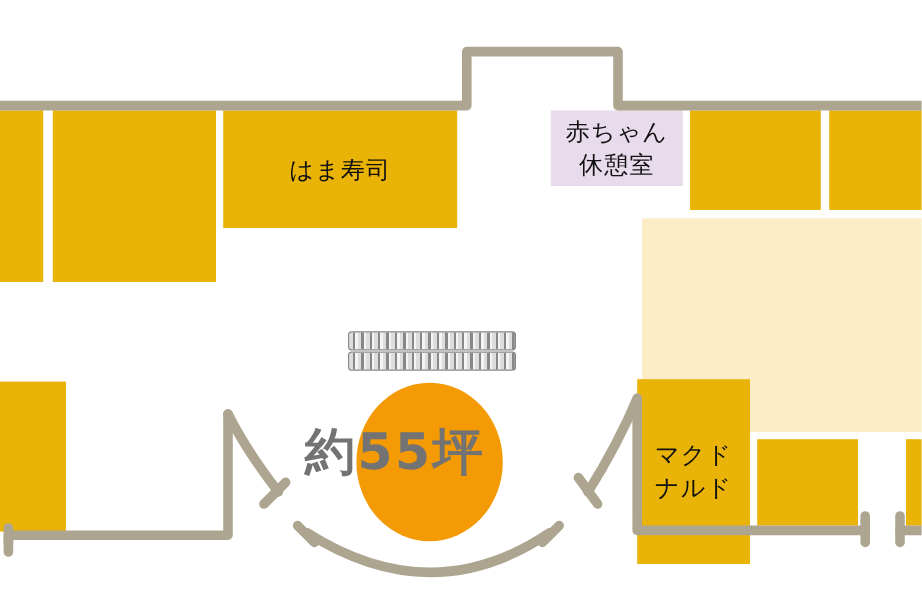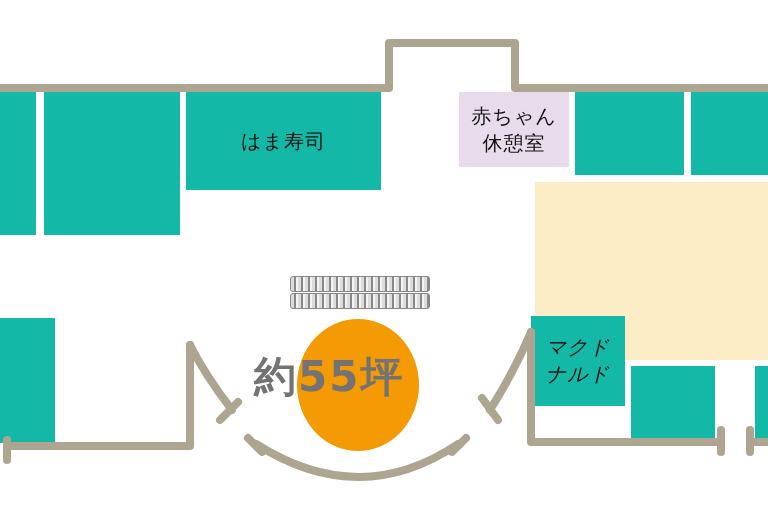--- a/index.html
+++ b/index.html
@@ -3,21 +3,21 @@
 <meta charset="utf-8">
 <style>
   html, body { margin: 0; padding: 0; }
   body {
     width: 768px; height: 512px; overflow: hidden;
     background: #ffffff; position: relative;
     font-family: "DejaVu Sans", sans-serif;
   }
   .map { position: absolute; left: 0; top: 0; width: 768px; height: 512px; }
   .room {
-    position: absolute; background: #14b8a6;
+    position: absolute; background: #eab308;
     display: flex; align-items: center; justify-content: center;
     text-align: center; color: #111; font-size: 20px; line-height: 27px;
   }
   .room.light { background: #fdedc6; }
   .room.lilac { background: #e8dbec; }
   .room .label { white-space: pre-line; letter-spacing: 1px; }
   svg.walls { position: absolute; left: 0; top: 0; }
   .area-circle {
     position: absolute; left: 297px; top: 319px; width: 122px; height: 132px;
     border-radius: 50%; background: #f39a05;
@@ -36,29 +36,29 @@
 </head>
 <body>
 
 <div class="map">
 
   <div class="room" style="left:0;top:92px;width:36px;height:143px;"></div>
   <div class="room" style="left:44px;top:92px;width:136px;height:143px;"></div>
   <div class="room" style="left:186px;top:92px;width:195px;height:98px;">
     <span class="label">はま寿司</span>
   </div>
-  <div class="room lilac" style="left:459px;top:92px;width:110px;height:75px;">
+  <div class="room lilac" style="left:459px;top:92px;width:110px;height:63px;">
     <span class="label">赤ちゃん
 休憩室</span>
   </div>
   <div class="room" style="left:575px;top:92px;width:109px;height:83px;"></div>
   <div class="room" style="left:691px;top:92px;width:77px;height:83px;"></div>
   <div class="room light" style="left:535px;top:182px;width:233px;height:178px;"></div>
   <div class="room" style="left:0;top:318px;width:55px;height:125px;"></div>
-  <div class="room" style="left:531px;top:316px;width:94px;height:90px;font-style:italic;">
+  <div class="room" style="left:531px;top:316px;width:94px;height:154px;">
     <span class="label">マクド
 ナルド</span>
   </div>
   <div class="room" style="left:631px;top:366px;width:84px;height:72px;"></div>
   <div class="room" style="left:755px;top:366px;width:13px;height:72px;"></div>
 
   <svg class="walls" width="768" height="512" viewBox="0 0 768 512">
     <g fill="none" stroke="#aea591" stroke-width="8" stroke-linecap="round" stroke-linejoin="round">
       <polyline points="0,88 389,88 389,43 515,43 515,88 768,88"></polyline>
 

